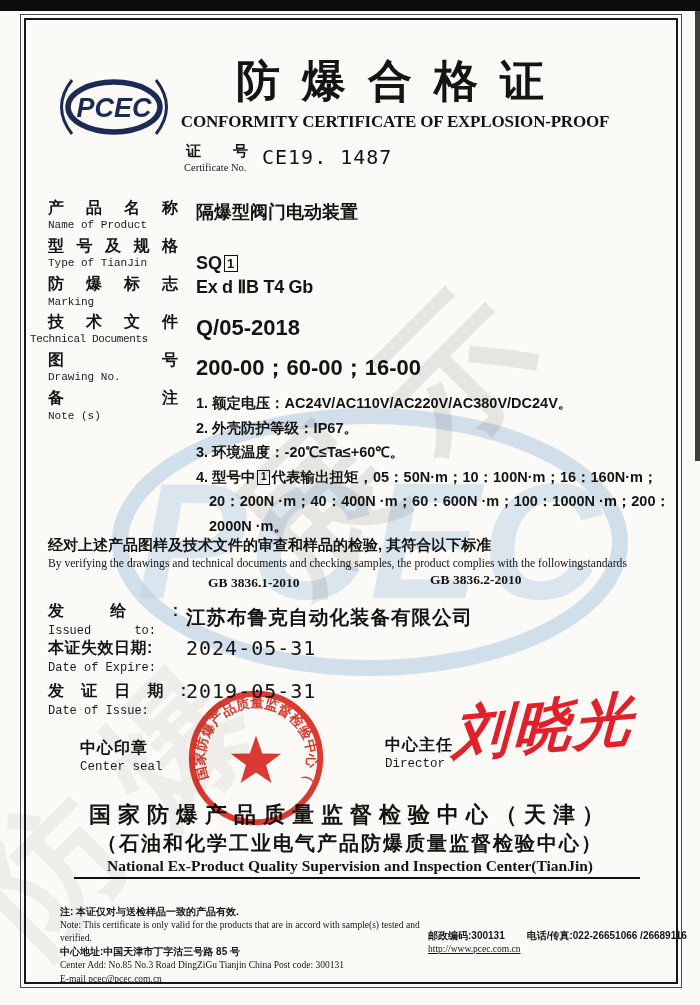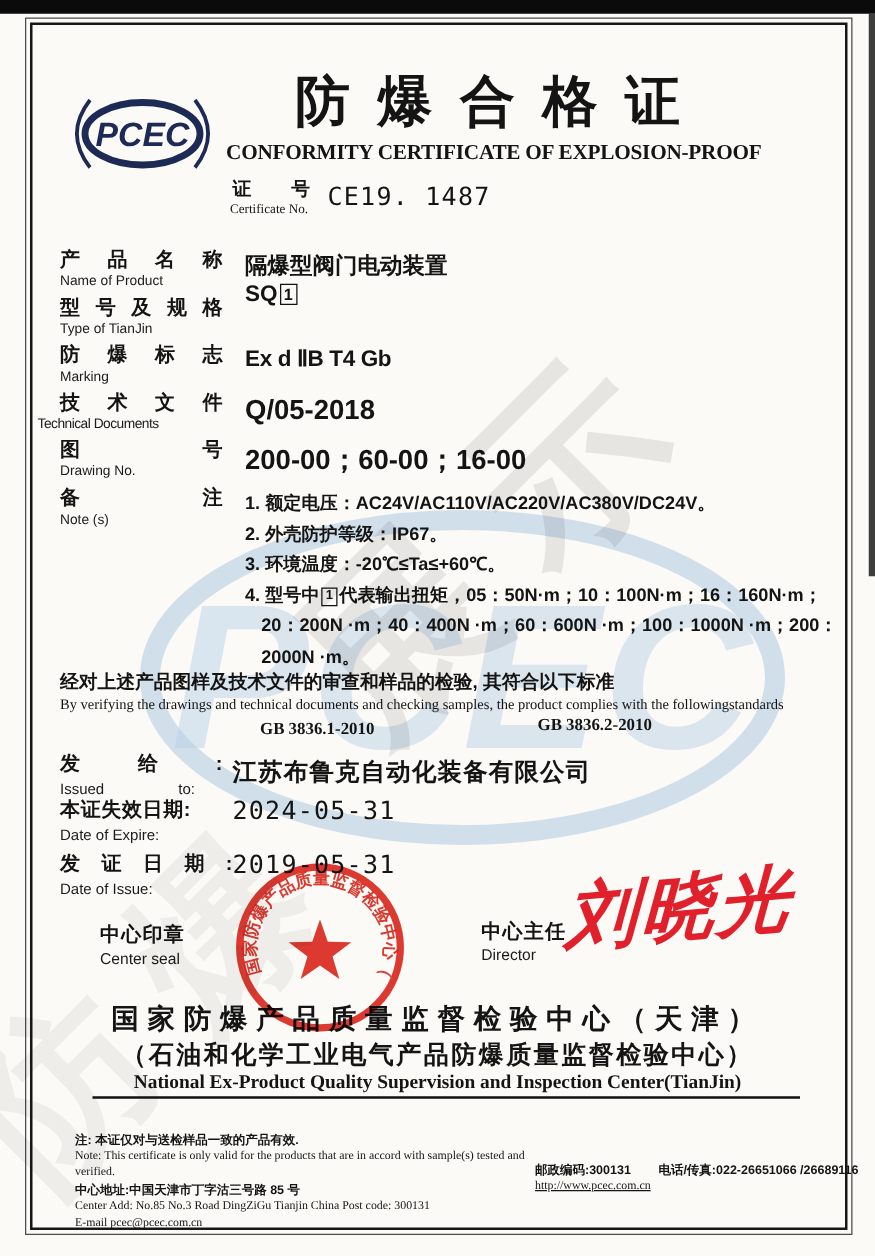--- a/index.html
+++ b/index.html
@@ -8,21 +8,21 @@
   .abs{position:absolute;}
   .top-strip{left:0;top:0;width:700px;height:11px;background:#0b0b0b;}
   .right-strip{right:0;top:11px;width:5px;height:450px;background:#1c1c1c;opacity:.85;}
   .frame{left:20px;top:14px;width:660px;height:972px;border:1px solid #4a4a4a;z-index:1;}
   .frame-inner{position:absolute;left:3px;top:3px;right:3px;bottom:3px;border:2px solid #171717;}
   .z1{z-index:2;}
   .serif{font-family:"Liberation Serif",serif;}
   .mono{font-family:"DejaVu Sans Mono",monospace;}
   .jz{display:block;text-align:justify;text-align-last:justify;}
   .zh-lab{font-size:16px;font-weight:bold;width:130px;}
-  .en-lab{font-size:11px;font-family:Liberation Sans, sans-serif;color:#1a1a1a;}
+  .en-lab{font-size:11px;font-family:Liberation Mono, monospace;color:#1a1a1a;}
   .bx{display:inline-block;border:1.4px solid #111;padding:0 2.5px;font-size:.72em;line-height:1.2;vertical-align:1.5px;margin:0 1.5px;font-weight:bold;}
   
   .title{left:180px;top:52px;width:420px;text-align:center;font-size:44px;font-weight:bold;
          letter-spacing:22px;text-indent:22px;font-family:"Liberation Serif",serif;}
   .subtitle{left:180px;top:112px;width:430px;text-align:center;font-size:17px;font-weight:bold;
             font-family:"Liberation Serif",serif;letter-spacing:-0.2px;}
   .certno-zh{left:186px;top:142px;width:62px;font-size:15px;font-weight:bold;}
   .certno-en{left:184px;top:162px;font-size:10.5px;}
   .certno-val{left:262px;top:145px;font-size:20px;letter-spacing:1px;}
   
@@ -88,21 +88,21 @@
   <div class="abs z1 certno-zh jz">证号</div>
   <div class="abs z1 certno-en serif">Certificate No.</div>
   <div class="abs z1 certno-val mono">CE19. 1487</div>
 
   <div class="abs z1 zh-lab jz" style="left:48px;top:198px;">产品名称</div>
   <div class="abs z1 en-lab" style="left:48px;top:219px;">Name of Product</div>
   <div class="abs z1 val" style="left:196px;top:200px;">隔爆型阀门电动装置</div>
 
   <div class="abs z1 zh-lab jz" style="left:48px;top:236px;">型号及规格</div>
   <div class="abs z1 en-lab" style="left:48px;top:257px;">Type of TianJin</div>
-  <div class="abs z1 val" style="left:196px;top:225px;"><span>SQ</span><span class="bx">1</span></div>
+  <div class="abs z1 val" style="left:196px;top:253px;"><span>SQ</span><span class="bx">1</span></div>
 
   <div class="abs z1 zh-lab jz" style="left:48px;top:274px;">防爆标志</div>
   <div class="abs z1 en-lab" style="left:48px;top:296px;">Marking</div>
   <div class="abs z1 val" style="left:196px;top:276px;letter-spacing:-0.3px;">Ex d ⅡB T4 Gb</div>
 
   <div class="abs z1 zh-lab jz" style="left:48px;top:312px;">技术文件</div>
   <div class="abs z1 en-lab" style="left:30px;top:333px;letter-spacing:-0.4px;">Technical Documents</div>
   <div class="abs z1 val-sm" style="left:196px;top:315px;">Q/05-2018</div>
 
   <div class="abs z1 zh-lab jz" style="left:48px;top:350px;">图号</div>

